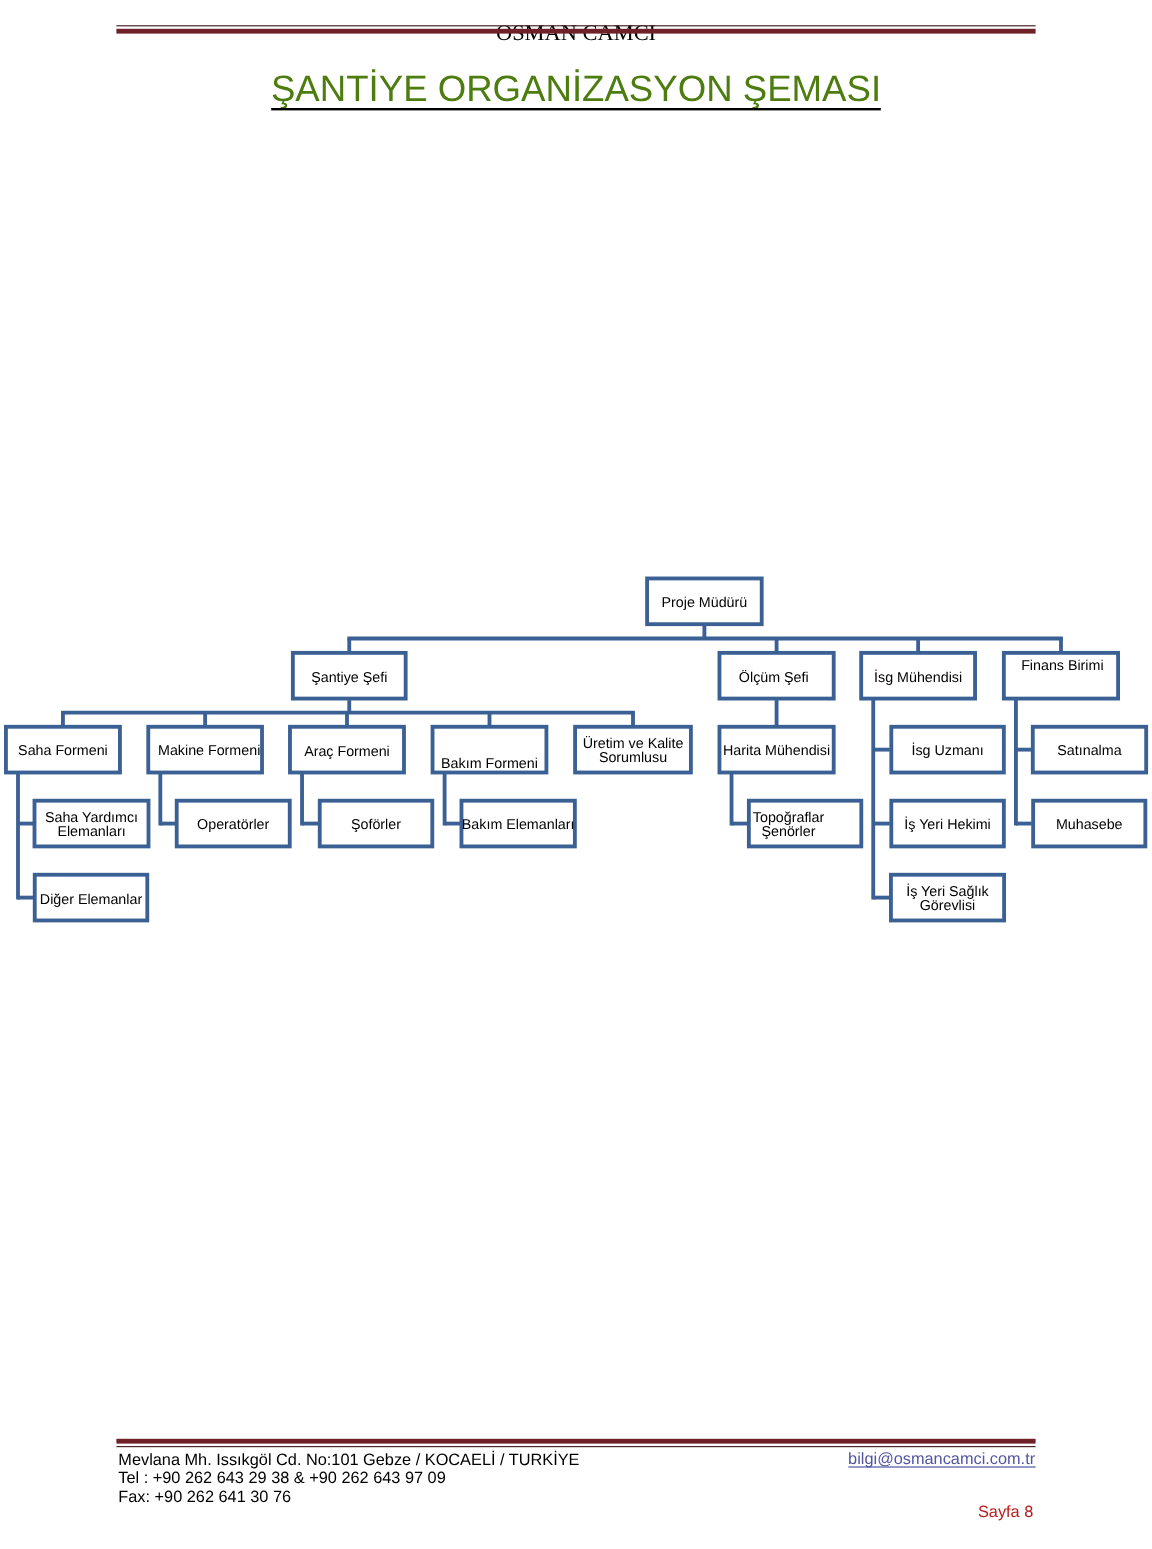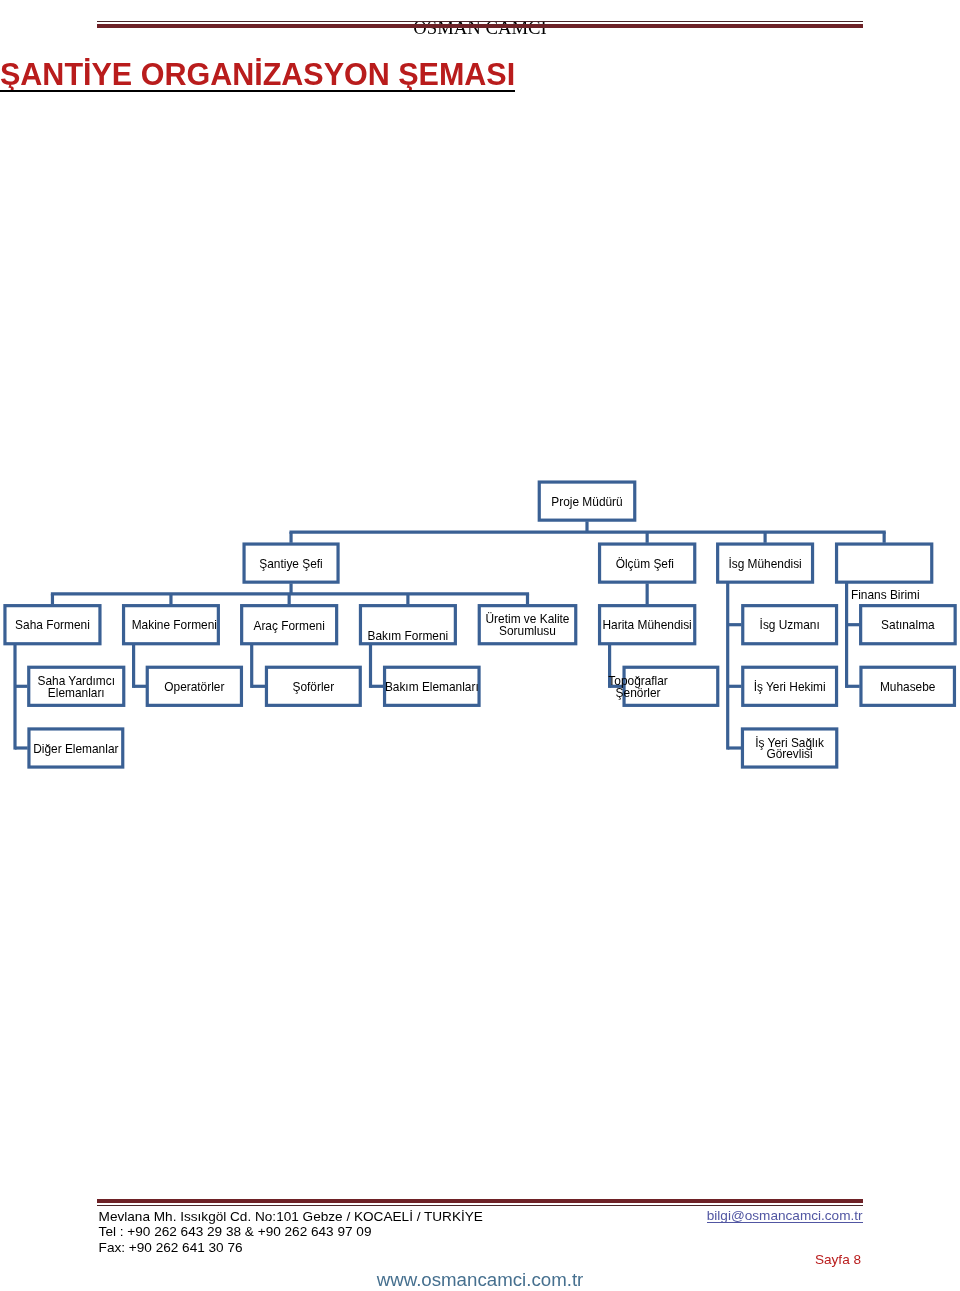--- a/index.html
+++ b/index.html
@@ -11,22 +11,22 @@
 
   
   #company-name{position:absolute;left:0;top:-0.6px;width:960px;text-align:center;
       font-family:"Liberation Serif",serif;font-size:18.7px;color:#000;
       line-height:19px;white-space:nowrap;margin-top:19px;}
   #header-rule{position:absolute;left:96.6px;top:21px;width:766px;height:7px;}
   #header-rule .thin{position:absolute;left:0;top:0;width:100%;height:1.1px;background:#4a2629;}
   #header-rule .thick{position:absolute;left:0;top:3.2px;width:100%;height:3.6px;background:#6e2227;}
 
   
-  #doc-title{position:absolute;left:0;top:54px;width:960px;
-      font-size:30.5px;font-weight:bold;color:#b91c1c;line-height:40px;white-space:nowrap;}
+  #doc-title{position:absolute;left:0;top:54px;width:960px;text-align:center;
+      font-size:30.5px;font-weight:normal;color:#4d7c0f;line-height:40px;white-space:nowrap;}
   #doc-title span{position:relative;}
   #doc-title span::after{content:"";position:absolute;left:0;right:0;
       top:calc(100% - 1.3px);height:2.8px;background:#000;}
 
   
   #org{position:absolute;left:0;top:0;width:960px;height:1291px;}
   .node{position:absolute;box-sizing:border-box;background:transparent;
         display:flex;align-items:center;justify-content:center;text-align:center;
         font-size:11.9px;color:#000;line-height:11.8px;padding-top:3px;z-index:2;}
   .node span{display:block;white-space:pre;transform:translateZ(0);}
@@ -126,21 +126,21 @@
       </div>
       <div class="node" style="left: 242.8px; top: 542.8px; width: 96.5px; height: 40.6px;">
         <span>Şantiye Şefi</span>
       </div>
       <div class="node" style="left: 598.3px; top: 542.8px; width: 93px; height: 40.6px;">
         <span>Ölçüm Şefi</span>
       </div>
       <div class="node" style="left: 716.4px; top: 542.8px; width: 97.4px; height: 40.6px;">
         <span>İsg Mühendisi</span>
       </div>
-      <div class="node" style="left: 835.3px; top: 574px; width: 100px; height: 40.6px; border-radius: 11px;">
+      <div class="node" style="left: 835.3px; top: 533px; width: 100px; height: 40.6px; border-radius: 11px;">
         <span>Finans Birimi</span>
       </div>
       <div class="node" style="left: 3.7px; top: 604.4px; width: 97.5px; height: 40.6px;">
         <span>Saha Formeni</span>
       </div>
       <div class="node" style="left: 122.3px; top: 604.4px; width: 104px; height: 40.6px;">
         <span>Makine Formeni</span>
       </div>
       <div class="node" style="left: 240.4px; top: 604.4px; width: 97.5px; height: 42px;">
         <span>Araç Formeni</span>
@@ -167,21 +167,21 @@
       </div>
       <div class="node" style="left: 146px; top: 666px; width: 96.7px; height: 40.6px;">
         <span>Operatörler</span>
       </div>
       <div class="node" style="left: 265.2px; top: 666px; width: 96.3px; height: 40.6px;">
         <span>Şoförler</span>
       </div>
       <div class="node" style="left: 383.3px; top: 666px; width: 97px; height: 40.6px;">
         <span>Bakım Elemanları</span>
       </div>
-      <div class="node" style="left: 590px; top: 666px; width: 96.2px; height: 40.6px;">
+      <div class="node" style="left: 609px; top: 666px; width: 96.2px; height: 40.6px;">
         <span>Topoğraflar
 Şenörler</span>
       </div>
       <div class="node" style="left: 741.5px; top: 666px; width: 96.3px; height: 40.6px;">
         <span>İş Yeri Hekimi</span>
       </div>
       <div class="node" style="left: 859.7px; top: 666px; width: 96px; height: 40.6px;">
         <span>Muhasebe</span>
       </div>
       <div class="node" style="left: 27.7px; top: 727.7px; width: 96.3px; height: 40.6px;">
@@ -194,16 +194,15 @@
     </div>
 
   <div id="footer-rule">
     <div class="thick"></div>
     <div class="thin"></div>
   </div>
   <div class="f-line" id="f-addr">Mevlana Mh. Issıkgöl Cd. No:101 Gebze / KOCAELİ / TURKİYE</div>
   <div class="f-line" id="f-tel">Tel : +90 262 643 29 38 &amp; +90 262 643 97 09</div>
   <div class="f-line" id="f-fax">Fax: +90 262 641 30 76</div>
   <div id="f-email"><span>bilgi@osmancamci.com.tr</span></div>
-  <div id="f-site">www.osmancamci.com.tr</div>
   <div id="f-page">Sayfa 8</div>
 
 </div>
 
 </body></html>

